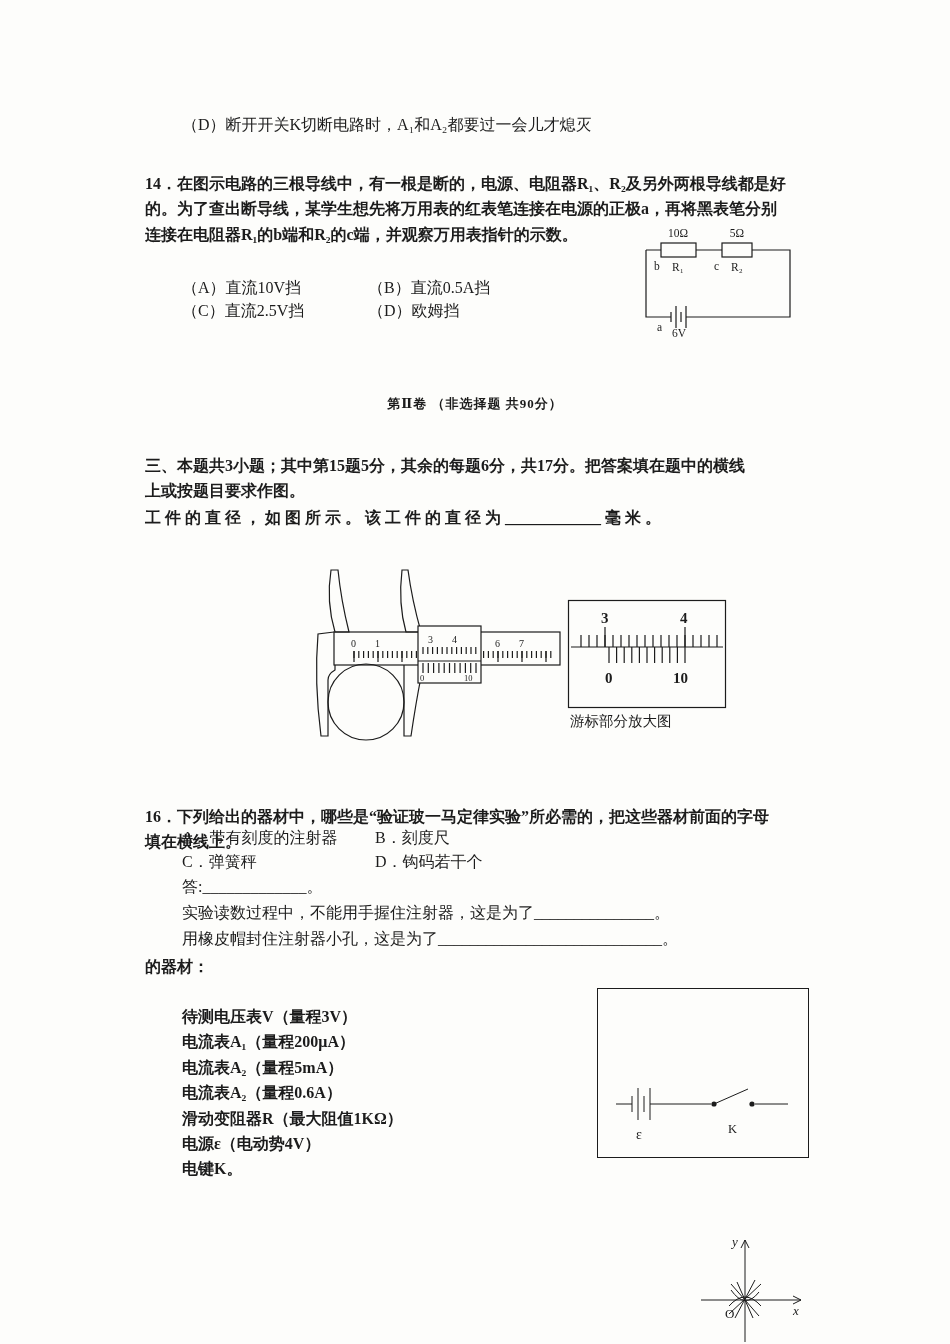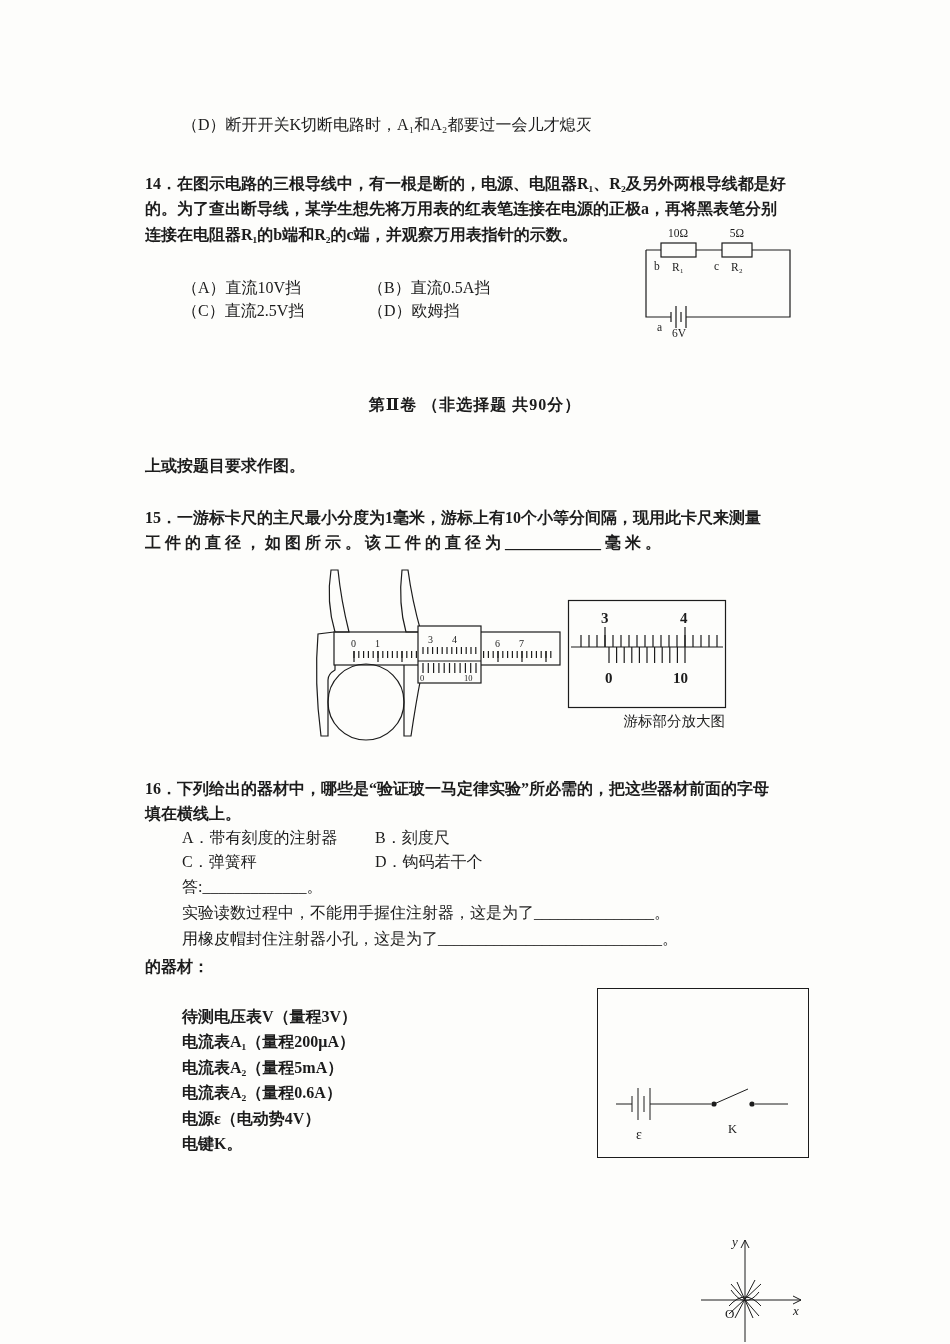--- a/index.html
+++ b/index.html
@@ -10,22 +10,22 @@
     background:#fdfdfb;
     color:#1c1c1c;
     font-family:"Liberation Serif","DejaVu Serif",serif;
     font-size:16px;
     overflow:hidden;
   }
   .abs{position:absolute;white-space:pre;}
   .tblock{position:absolute;}
   .tl{line-height:25.4px;white-space:pre;font-weight:bold;}
   .heading{position:absolute;left:0;top:395px;width:950px;text-align:center;
-           font-weight:bold;font-size:16px;letter-spacing:1px;}
-  .caption{position:absolute;text-align:right;font-size:14.5px;}
+           font-weight:bold;font-size:13px;letter-spacing:1px;}
+  .caption{position:absolute;text-align:left;font-size:14.5px;}
   svg{position:absolute;overflow:visible;}
   svg text{font-family:"Liberation Serif","DejaVu Serif",serif;fill:#1c1c1c;}
   .stroke{stroke:#1c1c1c;fill:none;stroke-width:1.2;}
   .thin{stroke:#1c1c1c;fill:none;stroke-width:1;}
 </style>
 </head>
 <body>
 
 <div class="page">
 
@@ -57,25 +57,25 @@
       <text x="80" y="50">c</text>
       <text x="97" y="51">R₂</text>
       <text x="23" y="111">a</text>
       <text x="45" y="117" text-anchor="middle">6V</text>
     </g>
   </svg>
 
   <div class="heading">第Ⅱ卷 （非选择题 共90分）</div>
 
   <div class="tblock" style="left:145px;top:453px;width:680px">
+    <div class="tl">三、本题共3小题；其中第15题5分，其余的每题6分，共17分。把答案填在题中的横线</div>
     <div class="tl">上或按题目要求作图。</div>
   </div>
 
   <div class="tblock" style="left:145px;top:505px;width:680px">
-    <div class="tl">15．一游标卡尺的主尺最小分度为1毫米，游标上有10个小等分间隔，现用此卡尺来测量</div>
     <div class="tl">工 件 的 直 径 ， 如 图 所 示 。 该 工 件 的 直 径 为 ____________ 毫 米 。</div>
   </div>
 
   <svg style="left:298px;top:562px" width="265" height="196" viewBox="0 0 265 196">
     <g class="stroke">
       <path d="M33,8 Q28,40 37,70 L51,70 Q43,38 40,8 Z"></path>
       <path d="M104,8 Q100,42 108,70 L123,70 Q114,38 110,8 Z"></path>
       <rect x="36" y="70" width="226" height="33"></rect>
       <path d="M56,89L56,96M60.8,89L60.8,96M65.6,89L65.6,96M70.4,89L70.4,96M75.2,89L75.2,96M80,89L80,96M84.8,89L84.8,96M89.6,89L89.6,96M94.4,89L94.4,96M99.2,89L99.2,96M104,89L104,96M108.8,89L108.8,96M113.6,89L113.6,96M118.4,89L118.4,96M123.2,89L123.2,96M128,89L128,96M132.8,89L132.8,96M137.6,89L137.6,96M142.4,89L142.4,96M147.2,89L147.2,96M152,89L152,96M156.8,89L156.8,96M161.6,89L161.6,96M166.4,89L166.4,96M171.2,89L171.2,96M176,89L176,96M180.8,89L180.8,96M185.6,89L185.6,96M190.4,89L190.4,96M195.2,89L195.2,96M200,89L200,96M204.8,89L204.8,96M209.6,89L209.6,96M214.4,89L214.4,96M219.2,89L219.2,96M224,89L224,96M228.8,89L228.8,96M233.6,89L233.6,96M238.4,89L238.4,96M243.2,89L243.2,96M248,89L248,96M252.8,89L252.8,96"></path>
       <path d="M56,89L56,100M80,89L80,100M104,89L104,100M128,89L128,100M152,89L152,100M176,89L176,100M200,89L200,100M224,89L224,100M248,89L248,100"></path>
@@ -109,40 +109,41 @@
     </g>
     <g font-size="15" font-weight="bold">
       <text x="34" y="24">3</text>
       <text x="113" y="24">4</text>
       <text x="38" y="84">0</text>
       <text x="106" y="84">10</text>
     </g>
   </svg>
   <div class="caption" style="left:570px;top:712px;width:155px">游标部分放大图</div>
 
-  <div class="tblock" style="left:145px;top:776px;width:680px">
+  <div class="tblock" style="left:145px;top:804px;width:680px">
     <div class="tl">16．下列给出的器材中，哪些是“验证玻一马定律实验”所必需的，把这些器材前面的字母</div>
     <div class="tl">填在横线上。</div>
   </div>
   <div class="abs" style="left:182px;top:828px">A．带有刻度的注射器</div>
   <div class="abs" style="left:375px;top:828px">B．刻度尺</div>
   <div class="abs" style="left:182px;top:852px">C．弹簧秤</div>
   <div class="abs" style="left:375px;top:852px">D．钩码若干个</div>
   <div class="abs" style="left:182px;top:877px">答:_____________。</div>
   <div class="abs" style="left:182px;top:903px">实验读数过程中，不能用手握住注射器，这是为了_______________。</div>
   <div class="abs" style="left:182px;top:929px">用橡皮帽封住注射器小孔，这是为了____________________________。</div>
 
   <div class="tblock" style="left:145px;top:954px;width:680px">
     <div class="tl">的器材：</div>
   </div>
   <div class="tblock" style="left:182px;top:1004px">
     <div class="tl">待测电压表V（量程3V）</div>
     <div class="tl">电流表A₁（量程200μA）</div>
     <div class="tl">电流表A₂（量程5mA）</div>
     <div class="tl">电流表A₂（量程0.6A）</div>
+    <div class="tl">滑动变阻器R（最大阻值1KΩ）</div>
     <div class="tl">电源ε（电动势4V）</div>
     <div class="tl">电键K。</div>
   </div>
 
   <svg style="left:596px;top:987px" width="214" height="172" viewBox="0 0 214 172">
     <g class="thin">
       <rect x="1.5" y="1.5" width="211" height="169"></rect>
       <path d="M20,117 H36"></path>
       <path d="M36,109 V125 M42,101 V133 M48,109 V125 M54,101 V133"></path>
       <path d="M54,117 H115"></path>

